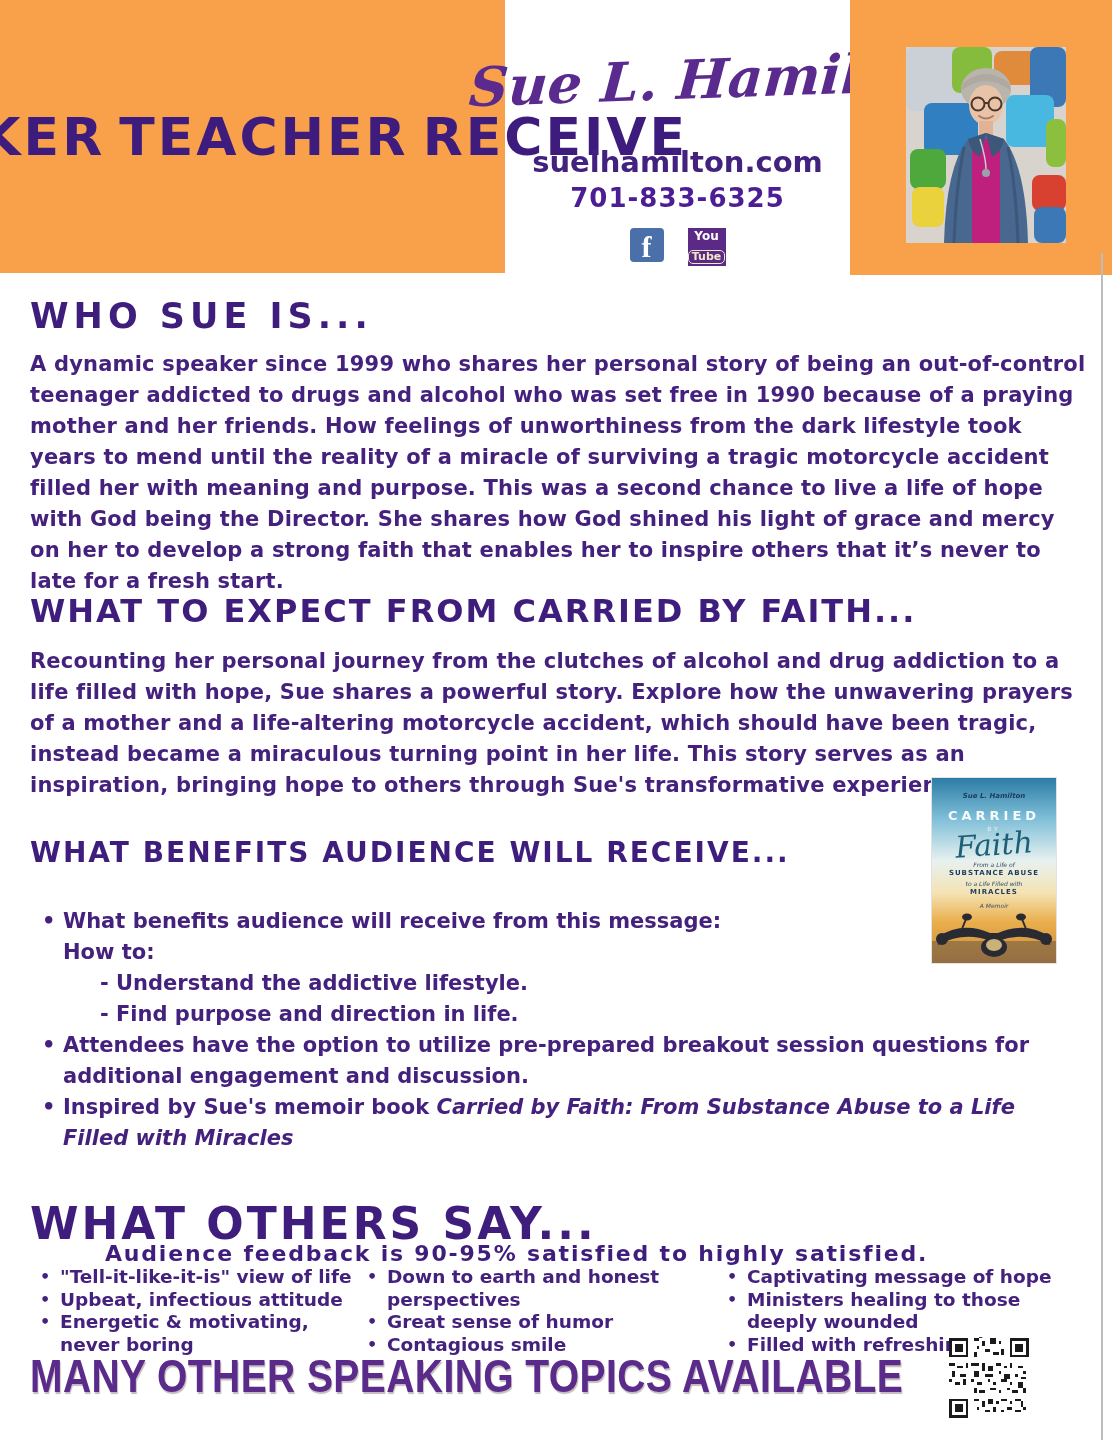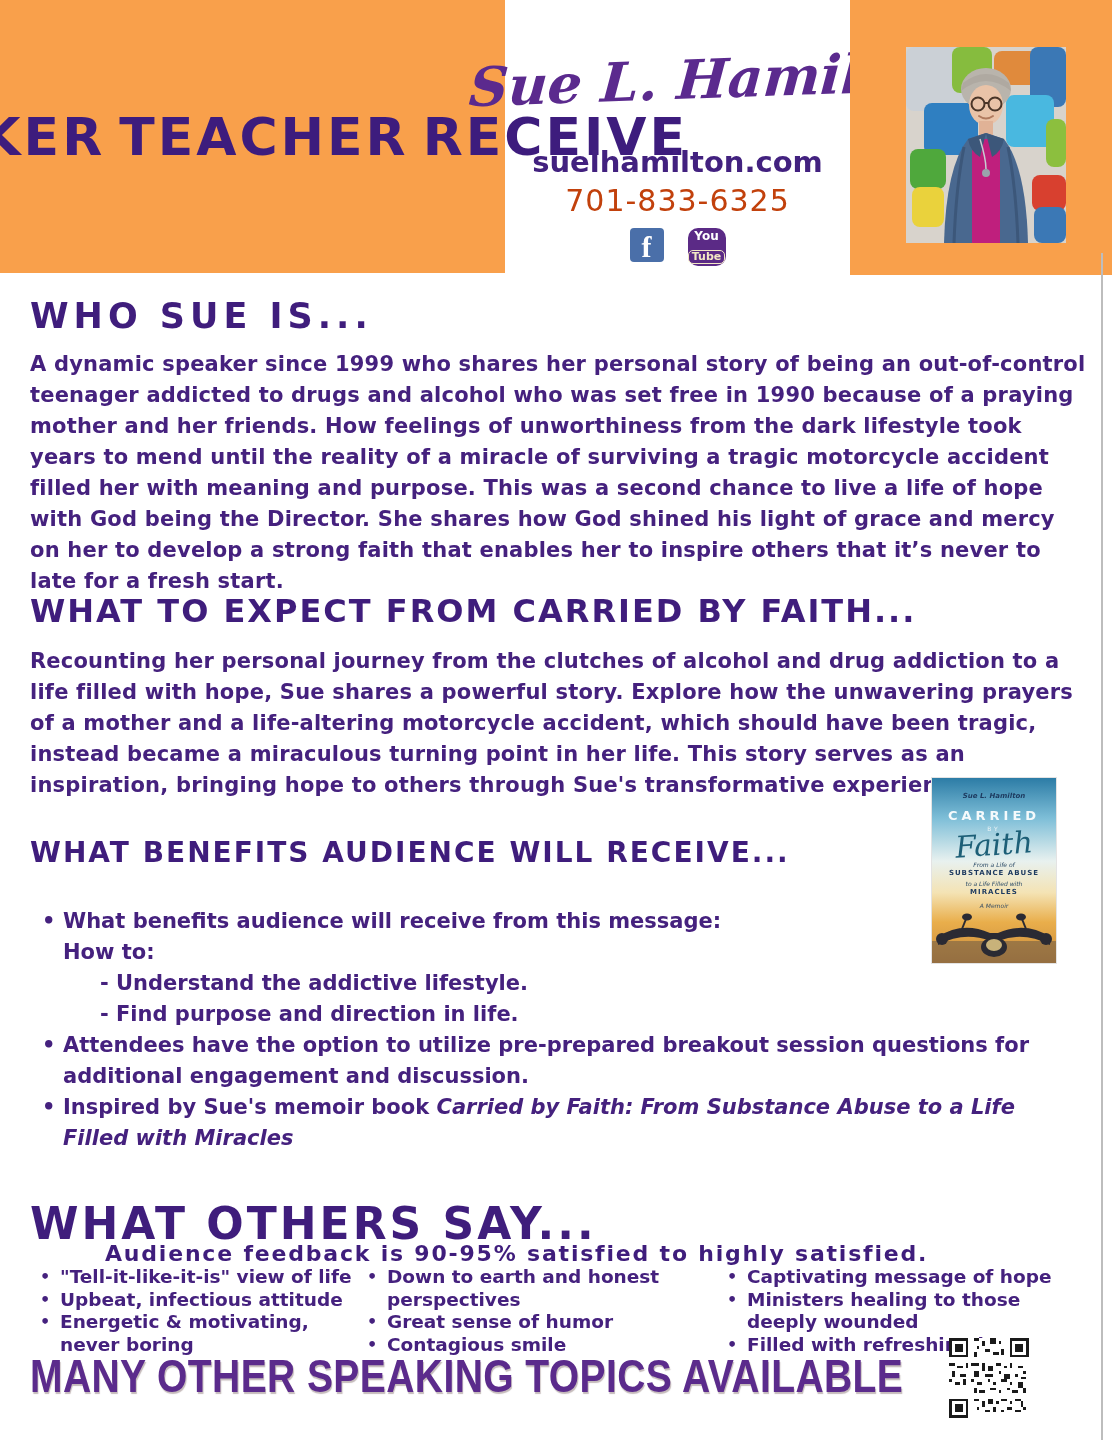--- a/index.html
+++ b/index.html
@@ -25,30 +25,30 @@
     position:absolute; left:-35px; top:48px; width:420px;
     font-family:"DejaVu Serif", serif; font-style:italic; font-weight:bold;
     font-size:54px; color:#5B2A8E; transform:skewX(-6deg) rotate(-2deg); white-space:nowrap;
   }
   .website {
     position:absolute; left:0; top:145px; width:345px;
     color:#42217F; font-weight:bold; font-size:29px;
   }
   .phone {
     position:absolute; left:0; top:183px; width:345px;
-    color:#c2410c; font-weight:normal; font-size:30px; letter-spacing:1px;
+    color:#4c1d95; font-weight:bold; font-size:26px; letter-spacing:1px;
   }
   .social { position:absolute; left:0; top:228px; width:345px; display:flex; justify-content:center; gap:24px; }
   .fb-icon {
     width:34px; height:34px; background:#4A6FA9; border-radius:4px; color:#ffffff;
     font-family:"Liberation Serif", serif; font-weight:bold; font-size:30px;
     display:flex; align-items:flex-end; justify-content:center; line-height:30px; overflow:hidden;
   }
   .yt-icon {
-    width:38px; height:38px; background:#5B2A86; border-radius:10px; color:#fff;
+    width:38px; height:38px; background:#5B2A86; border-radius:0; color:#fff;
     display:flex; flex-direction:column; align-items:center; justify-content:center;
   }
   .yt-top { font-size:12px; font-weight:bold; line-height:13px; color:#ffffff; }
   .yt-bottom {
     font-size:11px; font-weight:bold; line-height:12px; color:#F2E7C4;
     border:1.5px solid #F2E7C4; border-radius:5px; padding:0 3px; margin-top:7px;
   }
   
   .heading {
     position:absolute; left:30px; color:#3F1D7C; font-weight:bold; white-space:nowrap;

